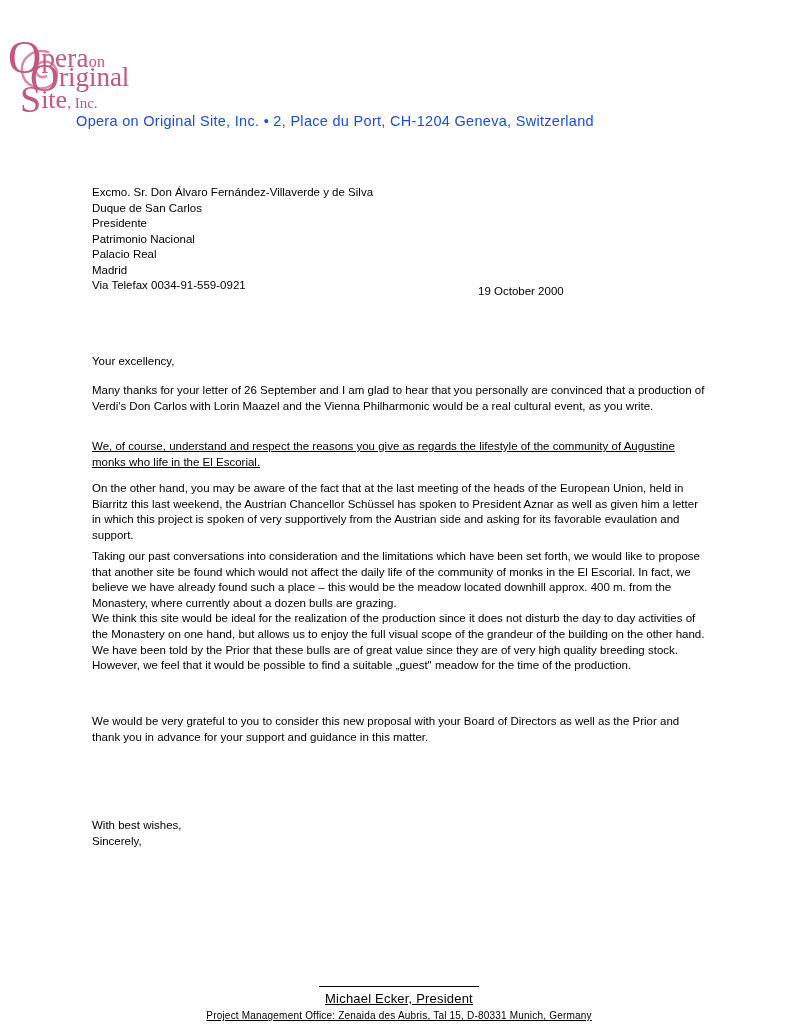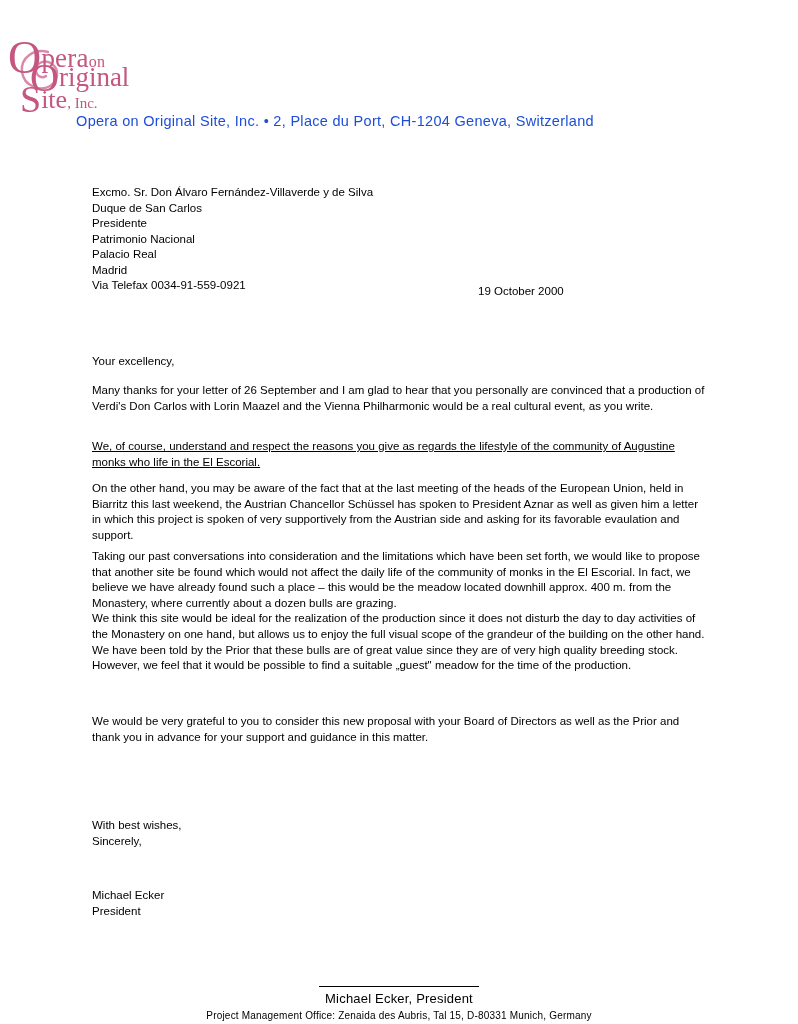--- a/index.html
+++ b/index.html
@@ -151,20 +151,21 @@
   .closing-2 { top: 818px; }
   .signature-block { top: 888px; }
 
   
   .footer {
     position: absolute;
     left: 0;
     bottom: 0;
     width: 798px;
     text-align: center;
+    text-decoration: underline;
   }
   .sig-rule {
     width: 160px;
     height: 0;
     border-top: 1px solid #000;
     margin: 0 auto 4px auto;
   }
   .footer-name {
     font-size: 13px;
     letter-spacing: 0.2px;
@@ -234,24 +235,20 @@
   <div class="body-block para-5">
     <p>We would be very grateful to you to consider this new proposal with your Board of Directors as well as the Prior and thank you in advance for your support and guidance in this matter.</p>
   </div>
 
 
   <div class="body-block closing-2">
     <p style="white-space: pre-line;">With best wishes,
 Sincerely,</p>
   </div>
 
-  <div class="body-block signature-block">
-    <p class="tight">Michael Ecker</p>
-    <p>President</p>
-  </div>
 
   <div class="footer">
     <div class="sig-rule"></div>
     <div class="footer-name">Michael Ecker, President</div>
     <div class="footer-office">Project Management Office: Zenaida des Aubris, Tal 15, D-80331 Munich, Germany</div>
   </div>
 
 </div>
 
 </body></html>

